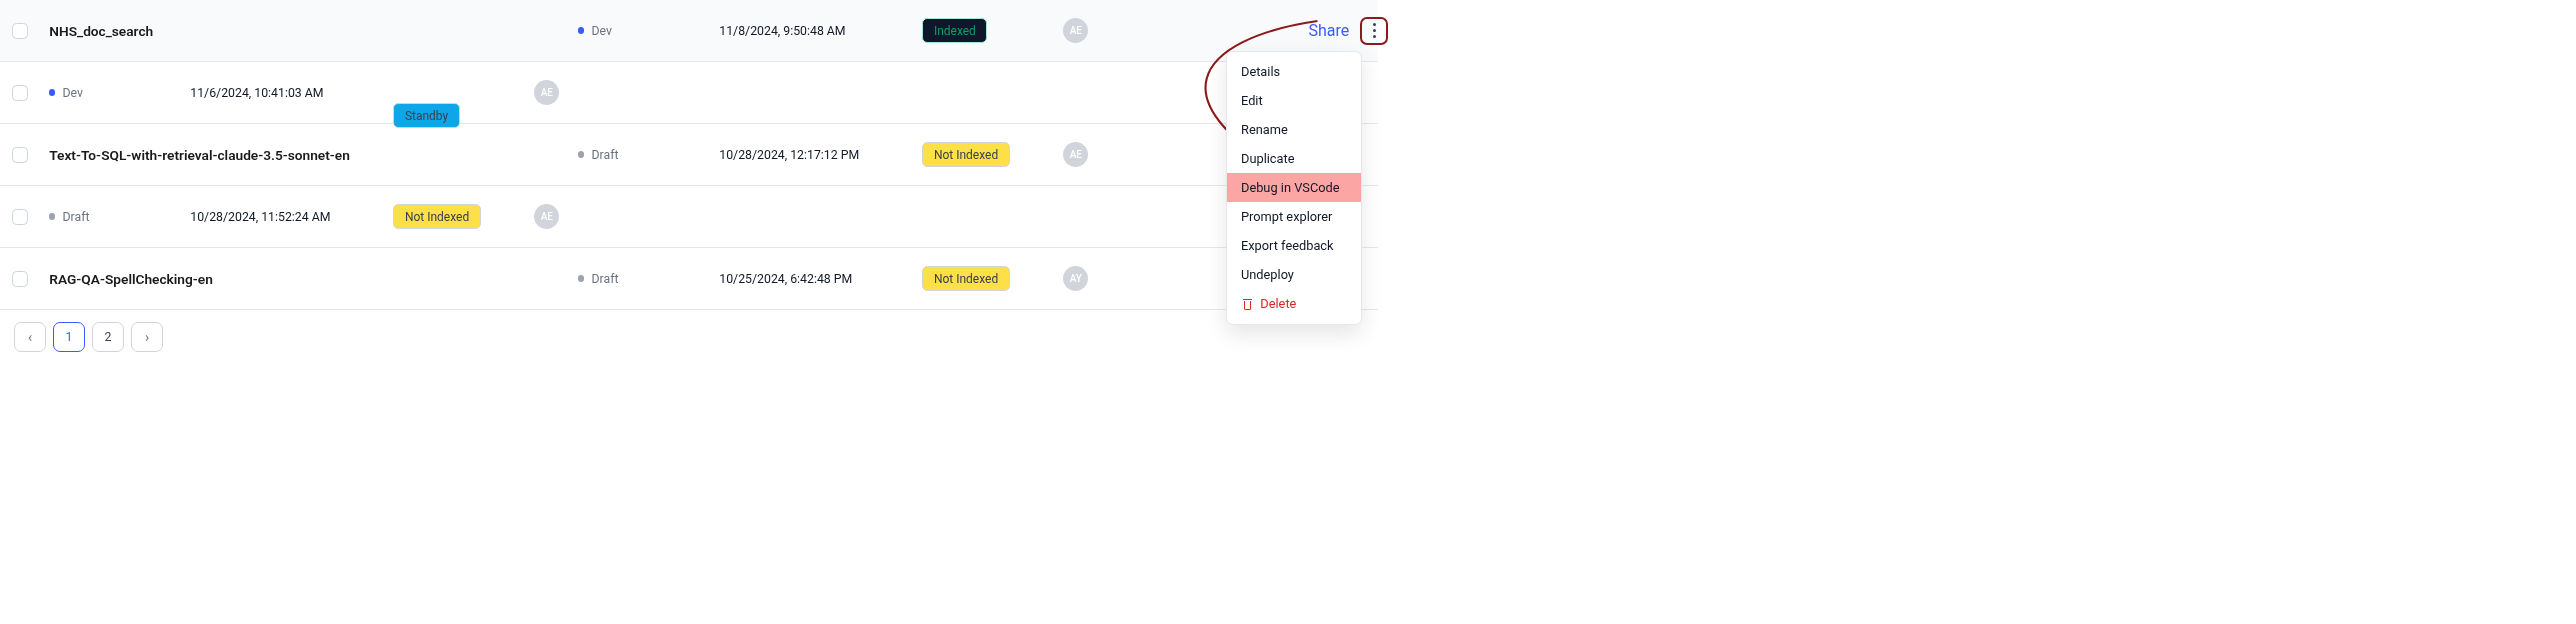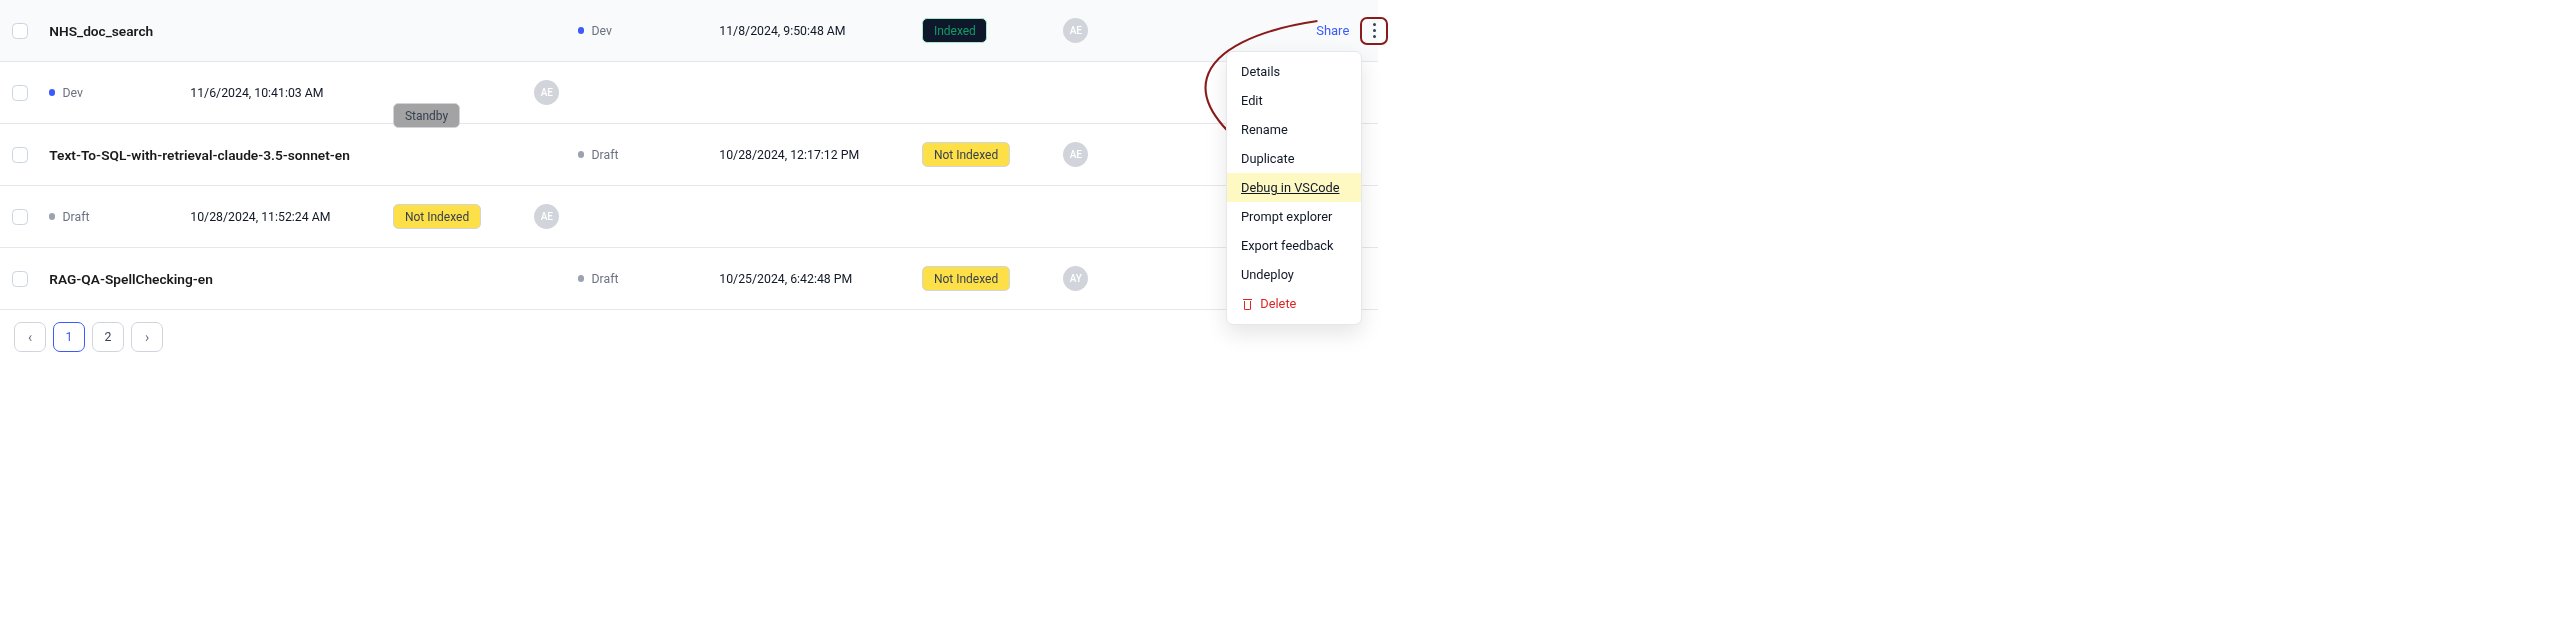--- a/index.html
+++ b/index.html
@@ -38,30 +38,30 @@
 
   .status-dot { width: 6.2px; height: 6.2px; border-radius: 50%; display: inline-block; }
   .status-dot.blue { background: #3b5bfd; }
   .status-dot.gray { background: #9ca3af; }
 
   .badge-pill {
     display: inline-flex; align-items: center; padding: 4.4px 10.6px; border-radius: 5.3px;
     font-size: 12px; border: 0.9px solid transparent;
   }
   .badge-indexed { background: #0f172a; color: #0f9d68; border-color: #a7e8cc; }
-  .badge-standby { background: #a3a3a3; color: #374151; border-color: #d1d5db; margin-top: 46px; }
+  .badge-standby { background: #0ea5e9; color: #374151; border-color: #d1d5db; margin-top: 46px; }
   .badge-notindexed { background: #fde047; color: #374151; border-color: #d1d5db; }
 
   .avatar-circle {
     width: 25px; height: 25px; border-radius: 50%; background: #d1d5db;
     color: #fff; font-size: 10px; font-weight: 500;
     display: inline-flex; align-items: center; justify-content: center;
   }
 
-  .share-link { color: #3b5bfd; font-size: 13px; cursor: pointer; }
+  .share-link { color: #3b5bfd; font-size: 16px; cursor: pointer; }
 
   .more-btn {
     width: 28px; height: 28px; border-radius: 7px; display: inline-flex;
     align-items: center; justify-content: center; cursor: pointer;
     position: relative;
   }
   .more-btn.active-ring { border: 2.2px solid #8b1a1a; }
   .more-dots {
     display: flex; flex-direction: column; gap: 2.6px;
   }
@@ -73,21 +73,21 @@
     top: 51px; right: 16px; width: 136px;
     background: #fff; border: 0.9px solid #e5e7eb; border-radius: 7px;
     box-shadow: 0 8.8px 21px rgba(0,0,0,0.10);
     padding: 5.3px 0;
     z-index: 50;
   }
   .dropdown-item {
     padding: 7px 14px; font-size: 12.8px; color: #111827; cursor: pointer;
     display: flex; align-items: center; gap: 7px; white-space: nowrap;
   }
-  .dropdown-item.highlight { background: #fef9c3; text-decoration: underline; }
+  .dropdown-item.highlight { background: #fca5a5; }
   .dropdown-item.danger { color: #dc2626; }
 
   .trash-icon {
     width: 12.3px; height: 12.3px; display: inline-block; position: relative;
   }
   .trash-icon::before {
     content: ""; position: absolute; left: 1.8px; right: 1.8px; top: 1.8px; height: 1.8px;
     border-top: 1.3px solid #dc2626;
   }
   .trash-icon::after {

